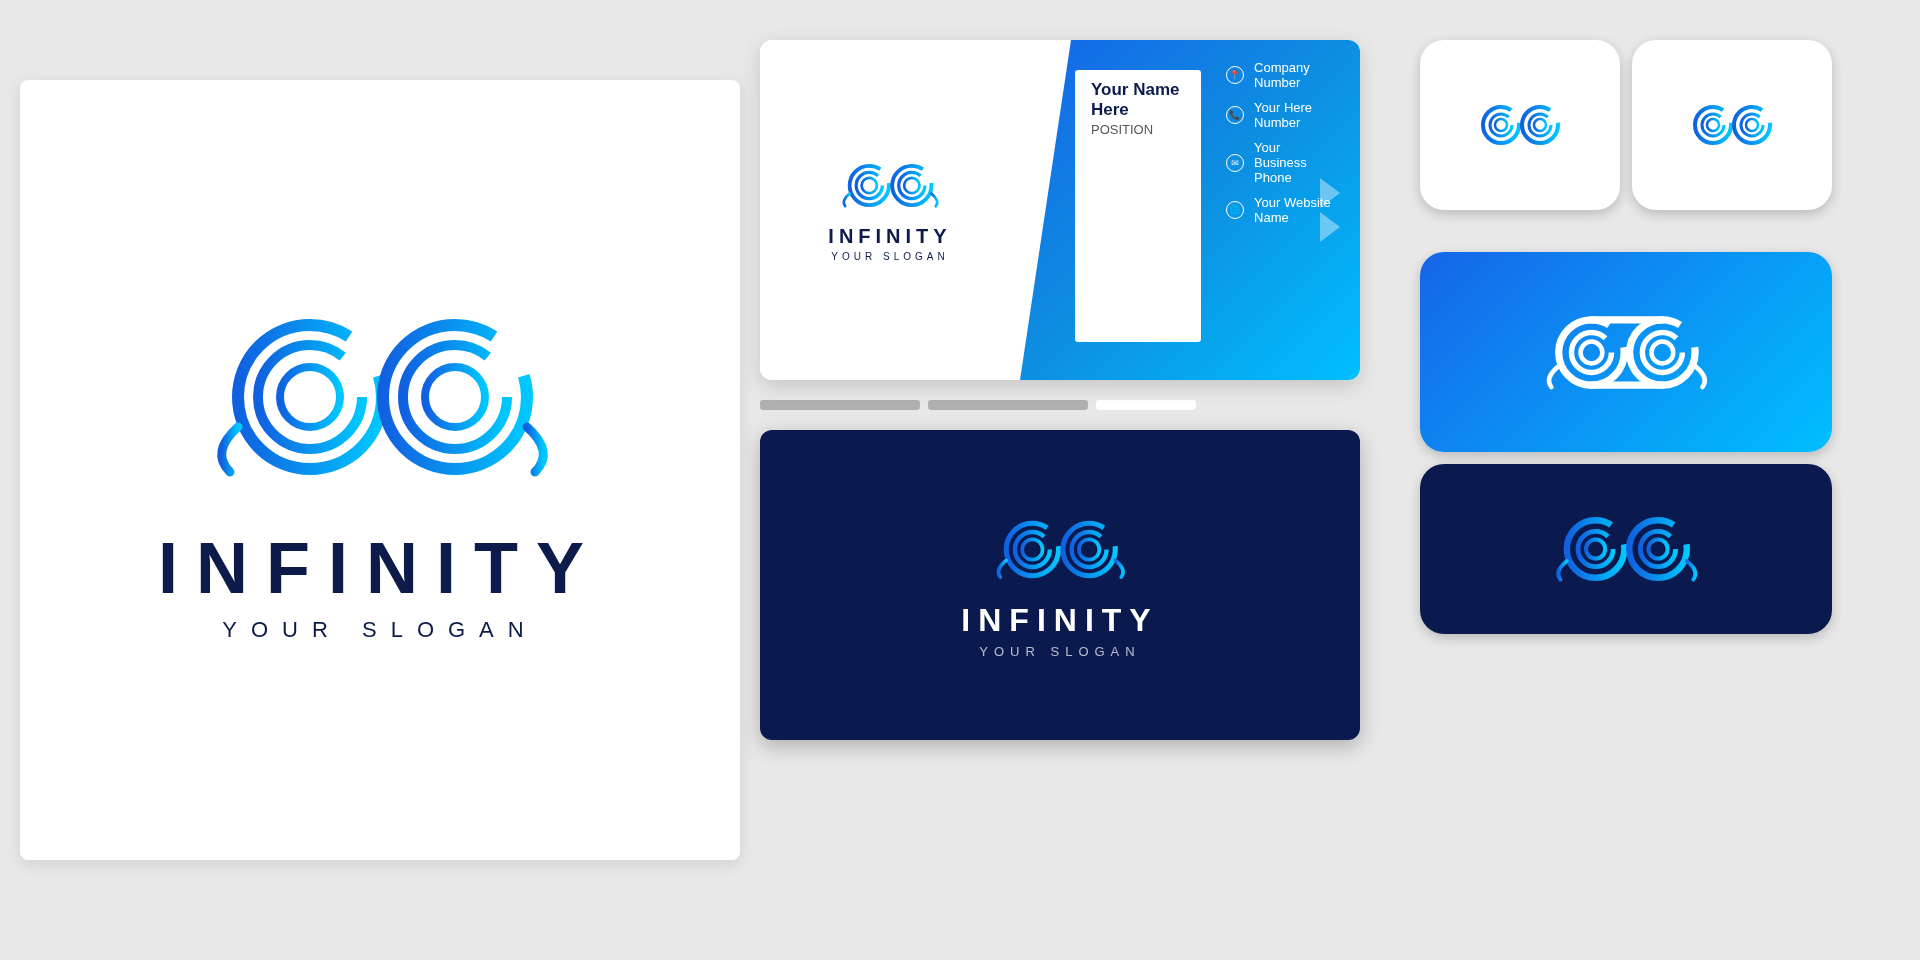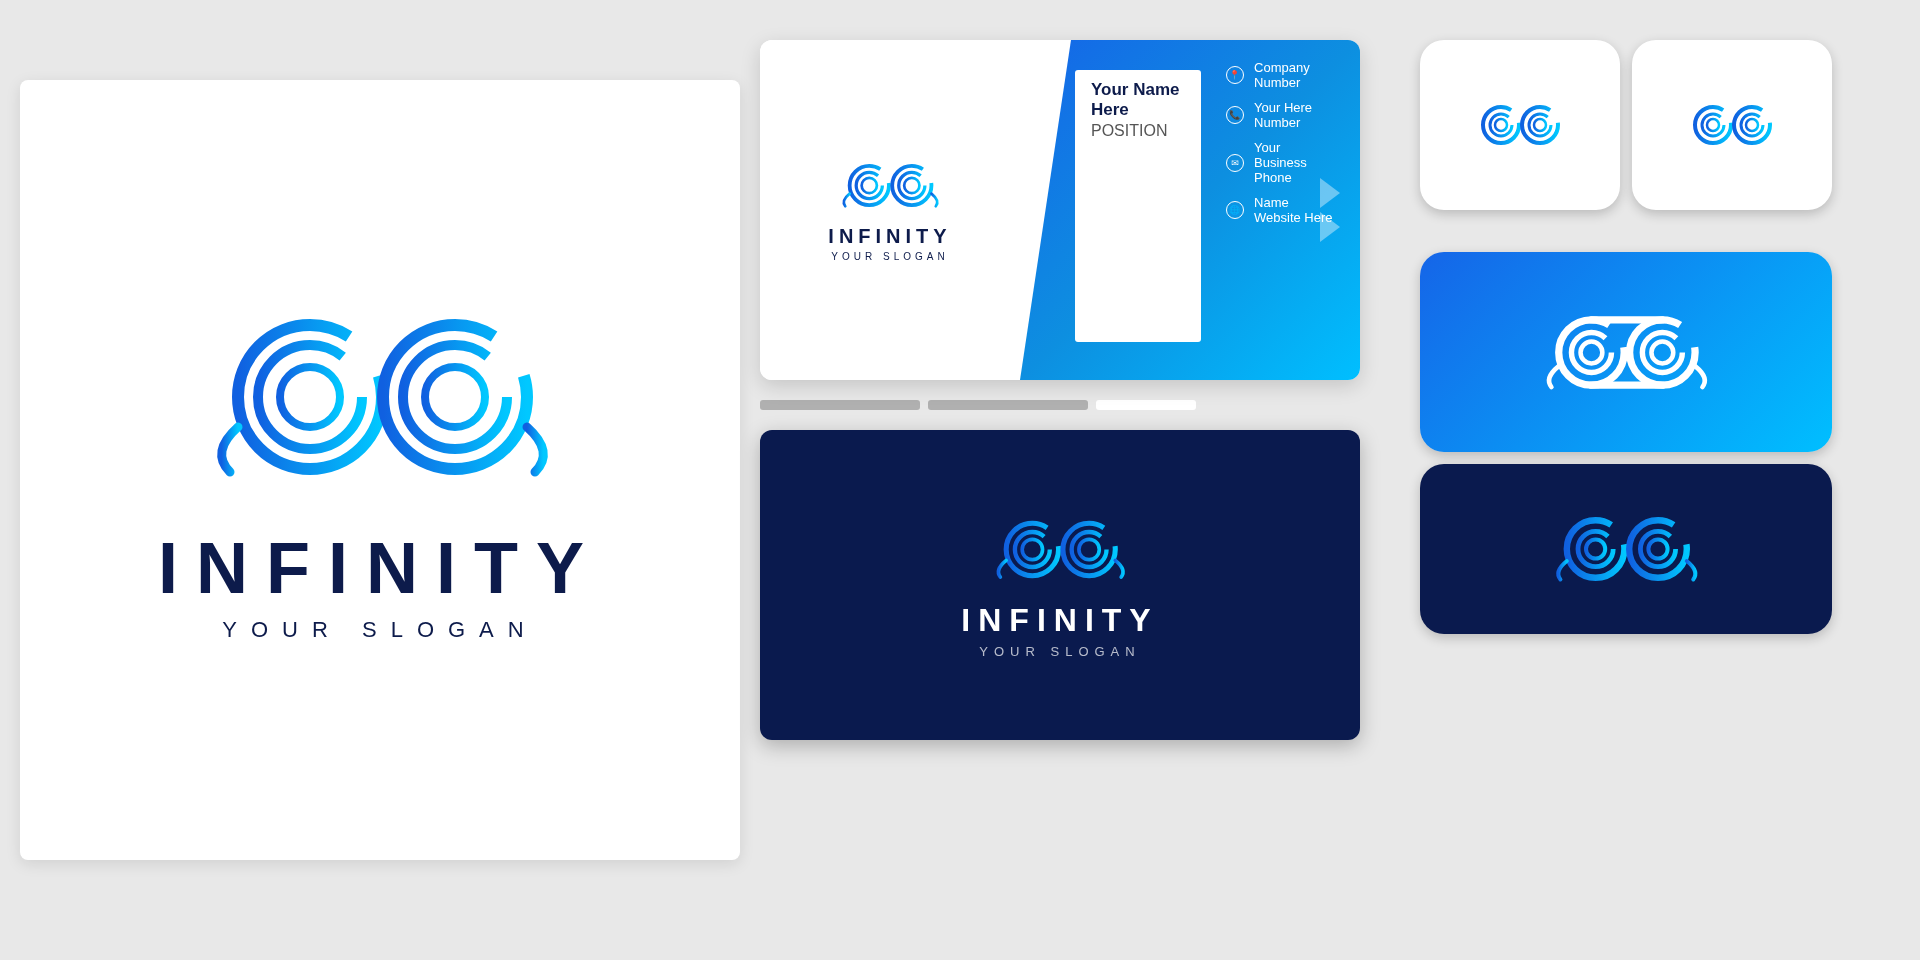--- a/index.html
+++ b/index.html
@@ -136,21 +136,21 @@
       margin-left: 30px;
     }
 
     .card-person-name {
       font-size: 17px;
       font-weight: 700;
       color: #0d1b4b;
     }
 
     .card-position {
-      font-size: 16px;
+      font-size: 13px;
       color: #555;
       margin-top: 2px;
     }
 
     .card-contact-list {
       list-style: none;
       margin-left: 25px;
     }
 
     .card-contact-item {
@@ -372,21 +372,21 @@
           <li class="card-contact-item">
             <span class="contact-icon">📞</span>
             <span>Your Here Number</span>
           </li>
           <li class="card-contact-item">
             <span class="contact-icon">✉</span>
             <span>Your Business Phone</span>
           </li>
           <li class="card-contact-item">
             <span class="contact-icon">🌐</span>
-            <span>Name Website Here</span>
+            <span>Your Website Name</span>
           </li>
         </ul>
 
         <div class="chevron-decoration">
           <div class="chevron-line"></div>
           <div class="chevron-line"></div>
         </div>
       </div>
     </div>
 

